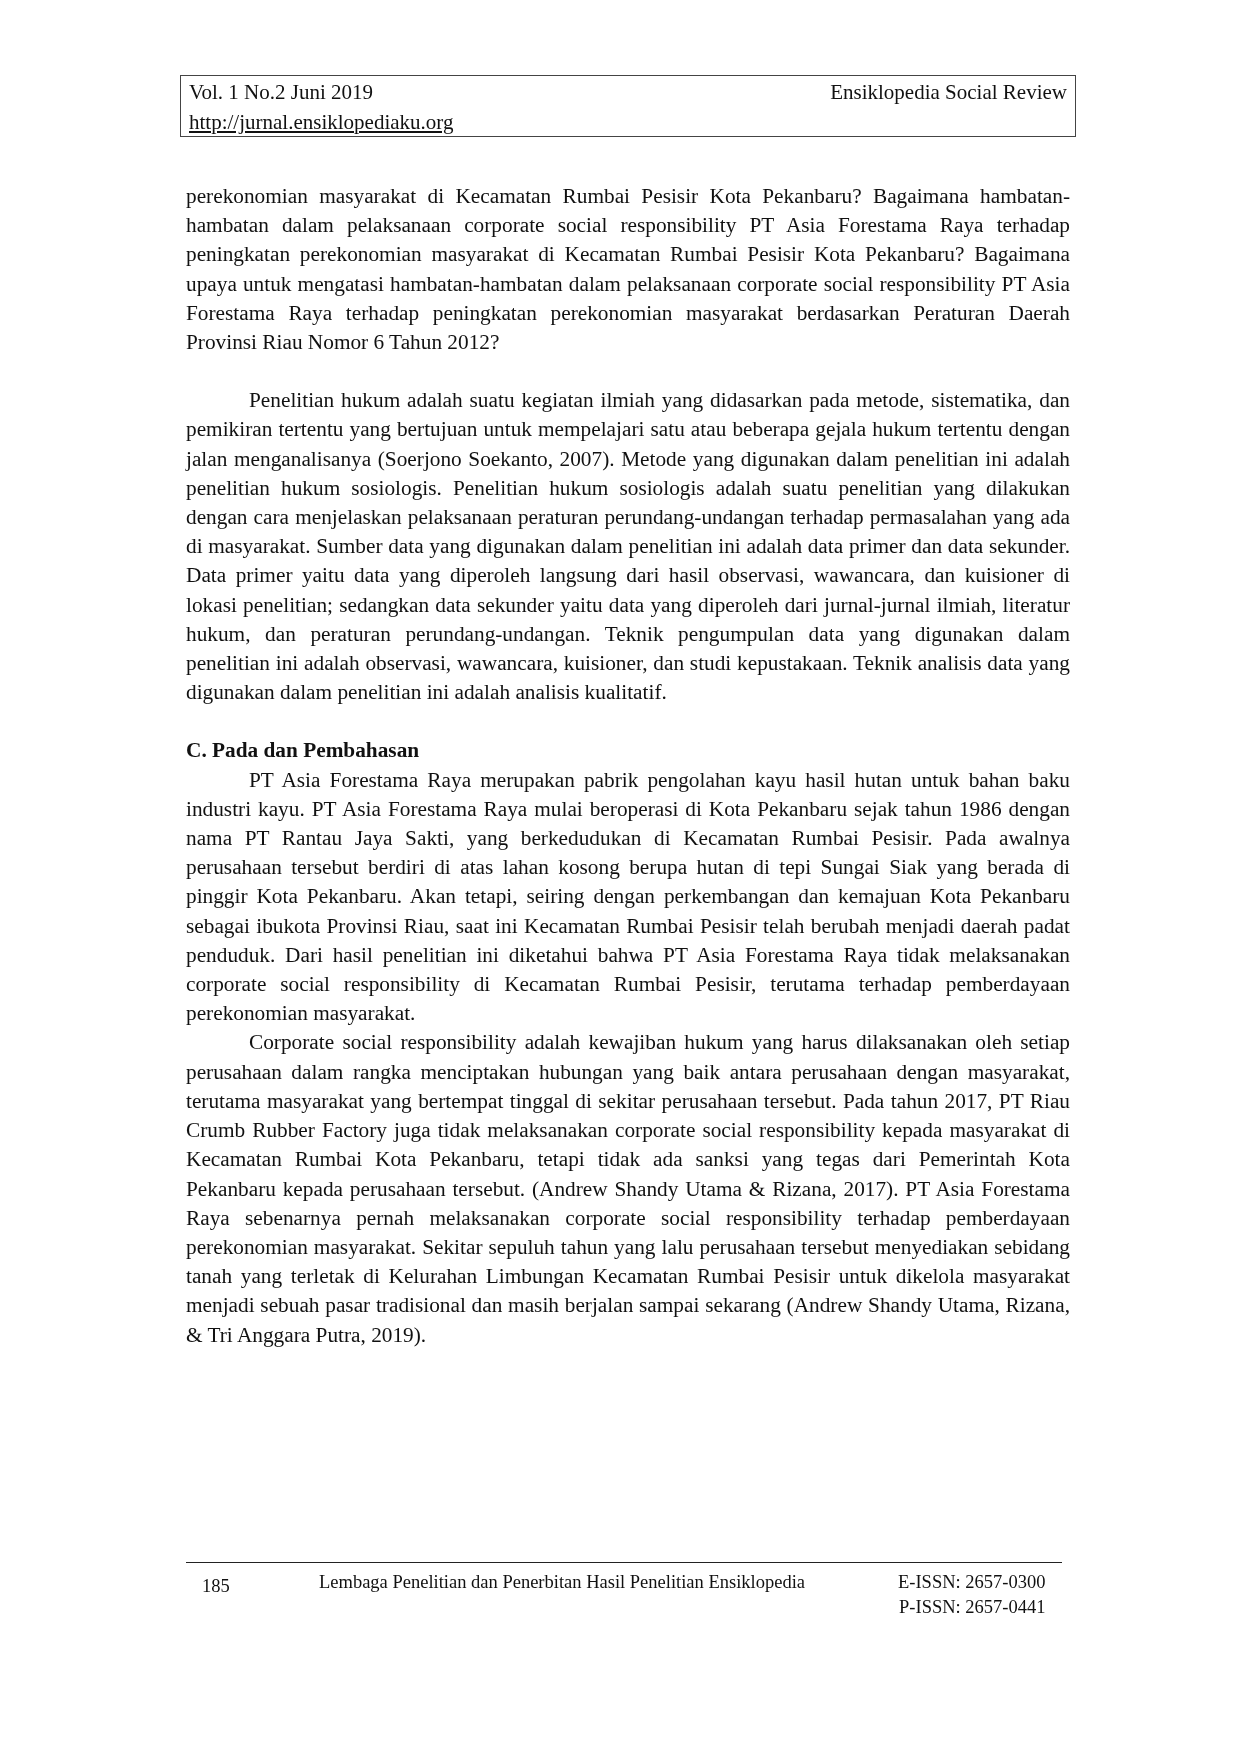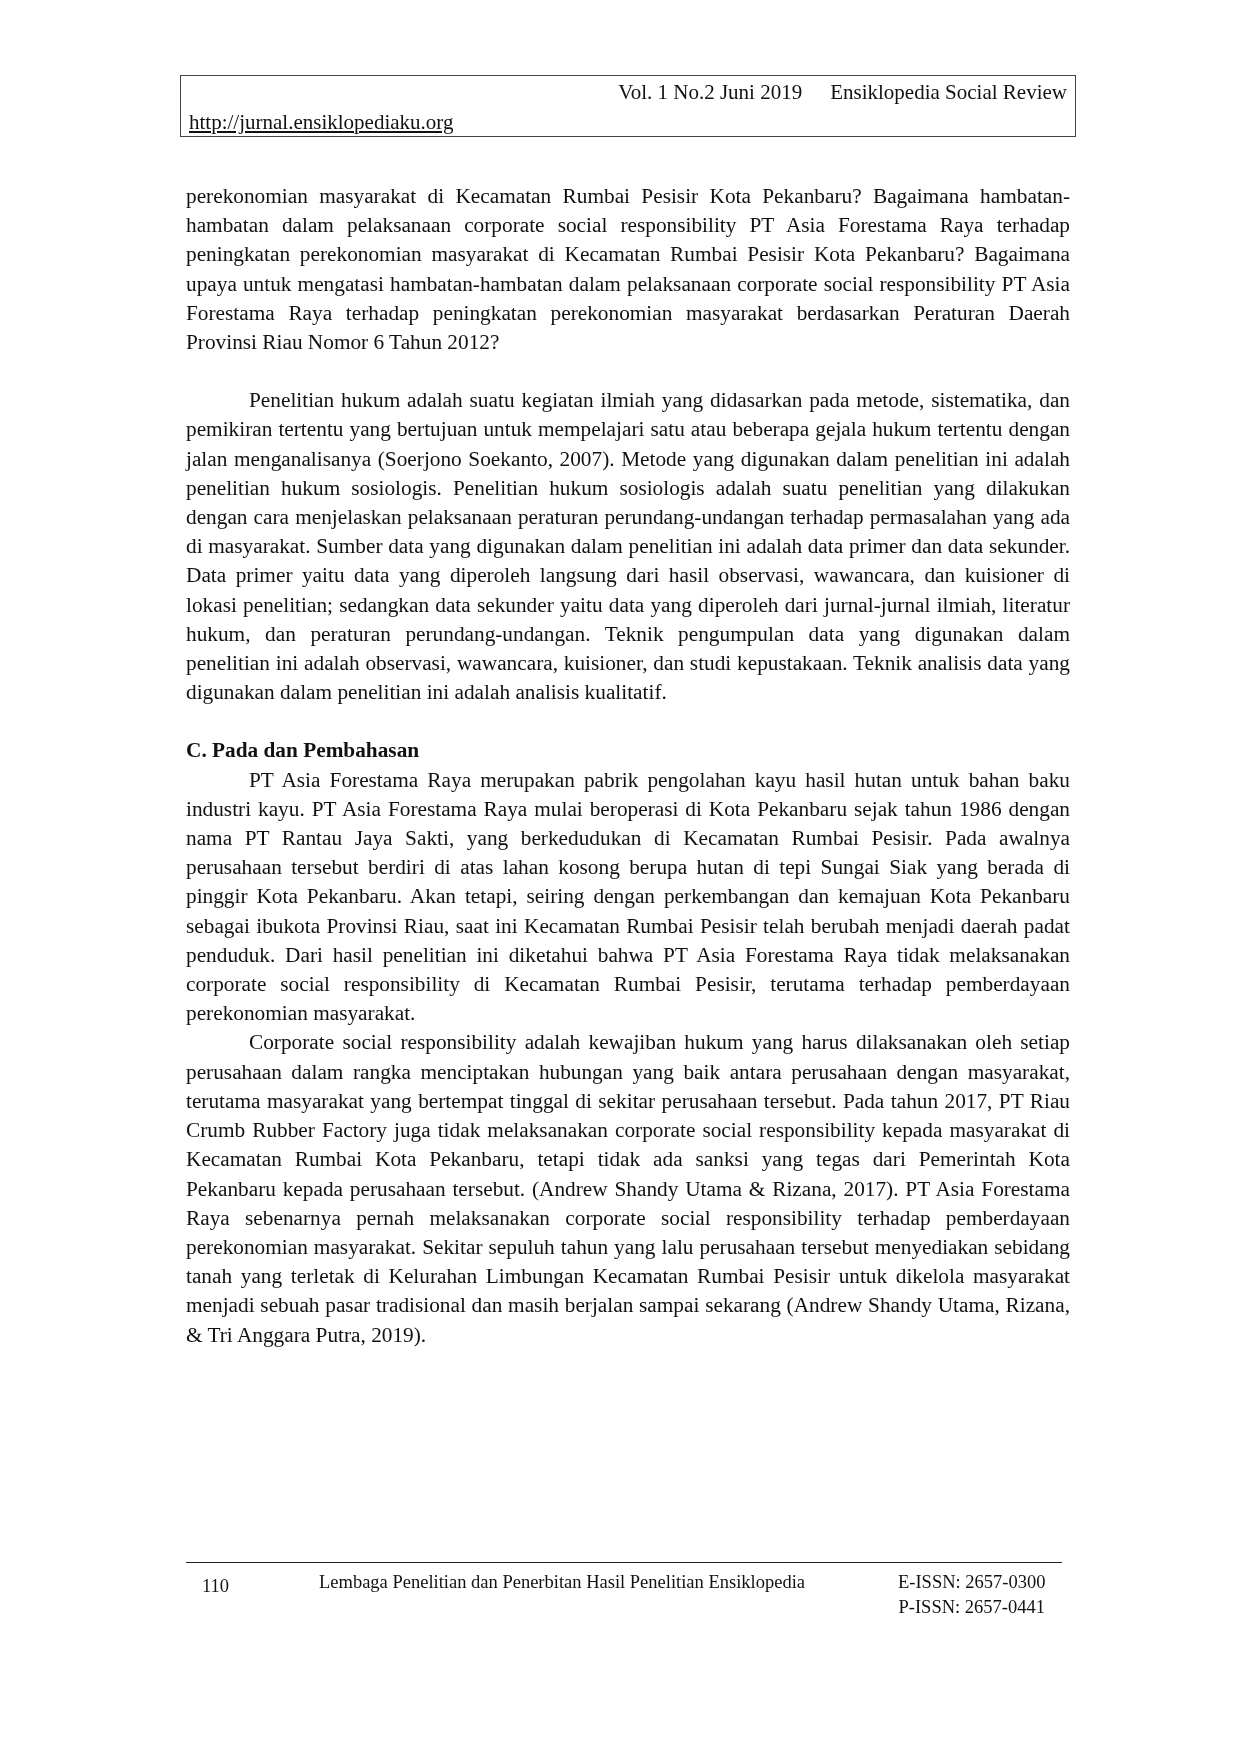--- a/index.html
+++ b/index.html
@@ -1,34 +1,34 @@
 <!DOCTYPE html>
 <html><head>
 <meta charset="utf-8">
 <style>
   html, body { margin: 0; padding: 0; background: #ffffff; }
   body { width: 1240px; height: 1754px; position: relative; overflow: hidden;
          font-family: "Liberation Serif", "DejaVu Serif", serif; color: #111; }
   .header-box { position: absolute; left: 180px; top: 75px; width: 896px; height: 62px;
                 border: 1.5px solid #444; box-sizing: border-box; }
   .header-box .row { position: absolute; left: 8px; right: 8px; font-size: 21px; line-height: 26px; }
-  .header-box .row1 { top: 3px; display: flex; justify-content: flex-end; gap: 28px; }
+  .header-box .row1 { top: 3px; display: flex; justify-content: space-between; gap: 28px; }
   .header-box .row2 { top: 33px; text-decoration: underline; }
   .content { position: absolute; left: 186px; top: 182px; width: 884px;
              font-size: 21.3px; line-height: 29.2px; text-align: justify; }
   .content p { margin: 0; }
   .content p.indent { text-indent: 63px; }
   .content h2 { font-size: 21.3px; font-weight: bold; margin: 0; line-height: 29.2px; }
   .gap { height: 29px; }
   .footer-rule { position: absolute; left: 186px; top: 1562px; width: 876px; height: 0;
                  border-top: 1.5px solid #222; }
   .footer { position: absolute; top: 1570px; font-size: 18.5px; line-height: 25px; }
   .footer.page { left: 202px; top: 1574px; }
   .footer.publisher { left: 319px; }
-  .footer.issn { left: 898px; text-align: center; }
+  .footer.issn { left: 898px; text-align: right; }
 </style>
 </head>
 <body>
 
 <div class="header-box">
   <div class="row row1">
     <span>Vol. 1 No.2 Juni  2019</span>
     <span>Ensiklopedia Social Review</span>
   </div>
   <div class="row row2">
@@ -46,18 +46,18 @@
   <div class="gap"></div>
 
   <section>
     <h2>C. Pada dan Pembahasan</h2>
     <p class="indent">PT Asia Forestama Raya merupakan pabrik pengolahan kayu hasil hutan untuk bahan baku industri kayu. PT Asia Forestama Raya mulai beroperasi di Kota Pekanbaru sejak tahun 1986 dengan nama PT Rantau Jaya Sakti, yang berkedudukan di Kecamatan Rumbai Pesisir. Pada awalnya perusahaan tersebut berdiri di atas lahan kosong berupa hutan di tepi Sungai Siak yang berada di pinggir Kota Pekanbaru. Akan tetapi, seiring dengan perkembangan dan kemajuan Kota Pekanbaru sebagai ibukota Provinsi Riau, saat ini Kecamatan Rumbai Pesisir telah berubah menjadi daerah padat penduduk. Dari hasil penelitian ini diketahui bahwa PT Asia Forestama Raya tidak melaksanakan corporate social responsibility di Kecamatan Rumbai Pesisir, terutama terhadap pemberdayaan perekonomian masyarakat.</p>
     <p class="indent">Corporate social responsibility adalah kewajiban hukum yang harus dilaksanakan oleh setiap perusahaan dalam rangka menciptakan hubungan yang baik antara perusahaan dengan masyarakat, terutama masyarakat yang bertempat tinggal di sekitar perusahaan tersebut. Pada tahun 2017, PT Riau Crumb Rubber Factory juga tidak melaksanakan corporate social responsibility kepada masyarakat di Kecamatan Rumbai Kota Pekanbaru, tetapi tidak ada sanksi yang tegas dari Pemerintah Kota Pekanbaru kepada perusahaan tersebut. (Andrew Shandy Utama &amp; Rizana, 2017). PT Asia Forestama Raya sebenarnya pernah melaksanakan corporate social responsibility terhadap pemberdayaan perekonomian masyarakat. Sekitar sepuluh tahun yang lalu perusahaan tersebut menyediakan sebidang tanah yang terletak di Kelurahan Limbungan Kecamatan Rumbai Pesisir untuk dikelola masyarakat menjadi sebuah pasar tradisional dan masih berjalan sampai sekarang (Andrew Shandy Utama, Rizana, &amp; Tri Anggara Putra, 2019).</p>
   </section>
 </div>
 
 <div class="footer-rule"></div>
-<div class="footer page">110</div>
+<div class="footer page">185</div>
 <div class="footer publisher">Lembaga Penelitian dan Penerbitan Hasil Penelitian Ensiklopedia</div>
 <div class="footer issn">
   <div>E-ISSN: 2657-0300</div>
   <div>P-ISSN: 2657-0441</div>
 </div>
 
 </body></html>

